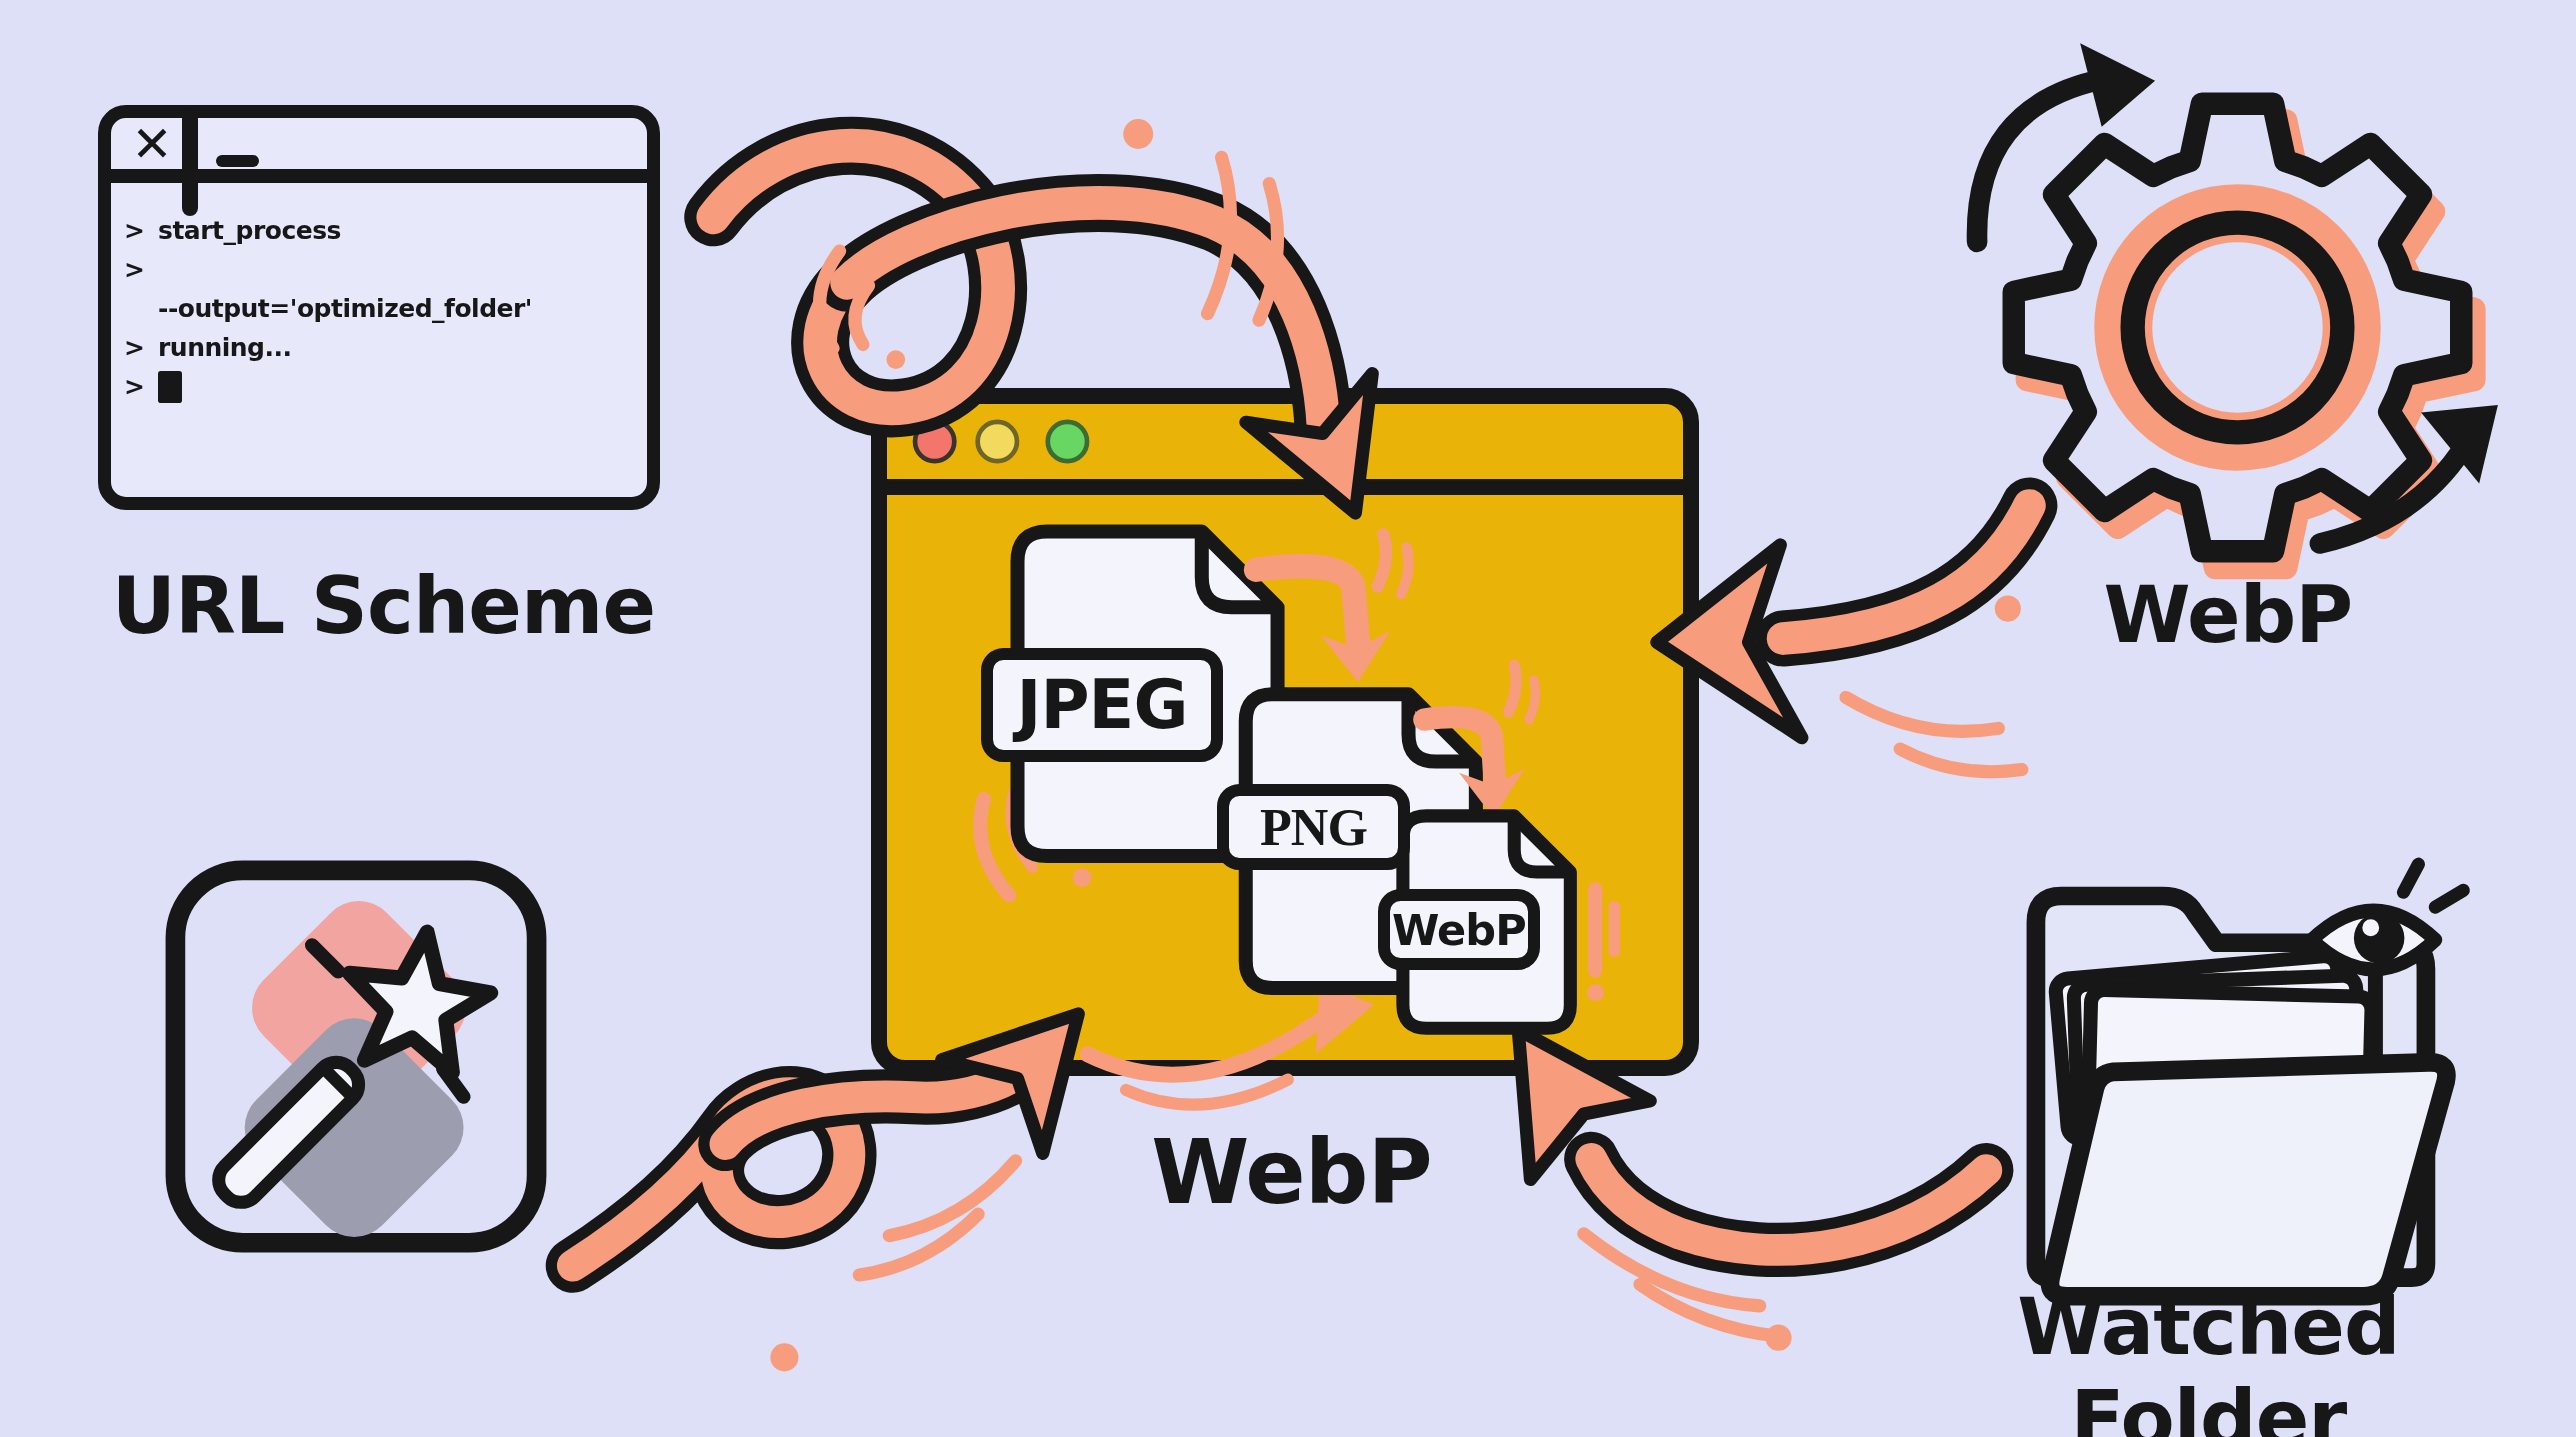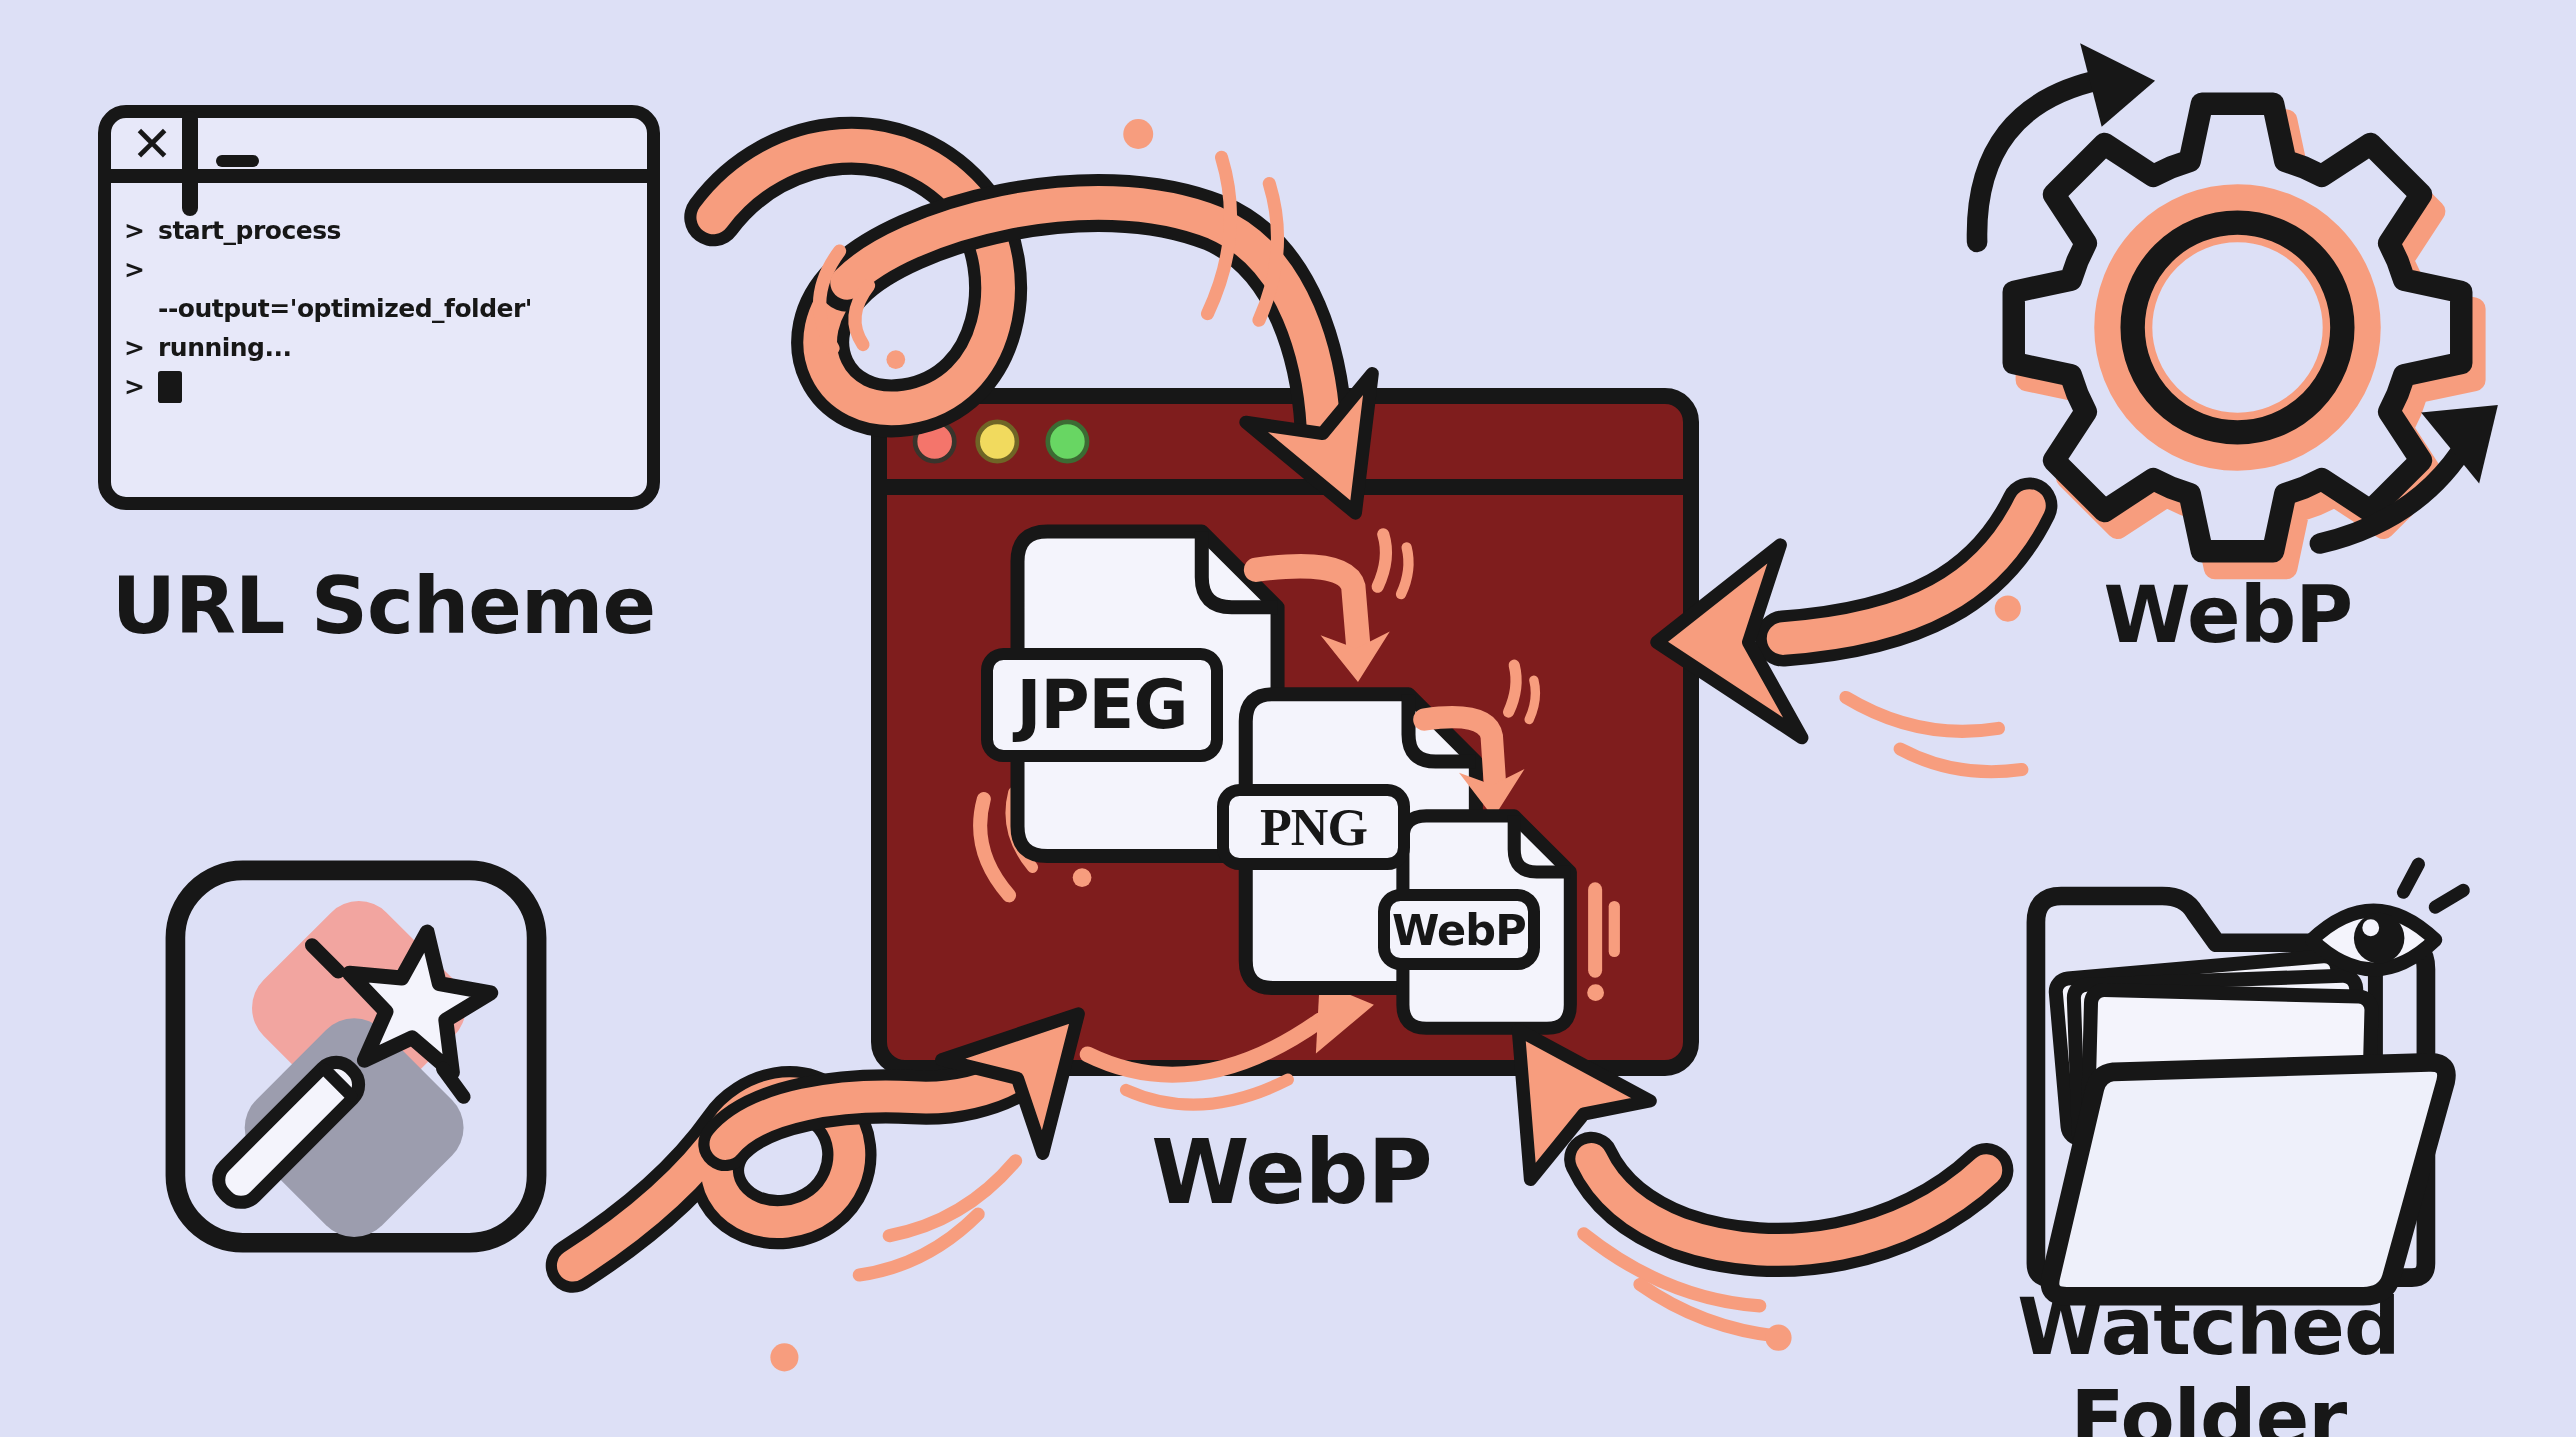--- a/index.html
+++ b/index.html
@@ -44,21 +44,21 @@
   }
   .term-line{display:flex;}
   .term-line .prompt{min-width:34px;}
   .term-line.cont{padding-left:34px;}
   .cursor-block{display:inline-block;width:24px;height:32px;background:#171717;margin-top:3.7px;border-radius:2.8px;}
 
   
   .window{
     position:absolute;left:871px;top:388px;width:828px;height:688px;
     box-sizing:border-box;border:16px solid #171717;border-radius:34px;
-    background:#7f1d1d;z-index:1;
+    background:#eab308;z-index:1;
   }
   .win-bar{position:relative;height:75px;border-bottom:16px solid #171717;}
   .win-content{position:relative;width:797px;height:565px;}
   .badge{
     position:absolute;box-sizing:border-box;border:12px solid #171717;border-radius:22.5px;
     background:#f4f4fc;display:flex;align-items:center;justify-content:center;
     font-weight:800;letter-spacing:-0.9px;
   }
   .overlay{position:absolute;left:0;top:0;z-index:2;pointer-events:none;}
   .icon-layer{z-index:3;}

